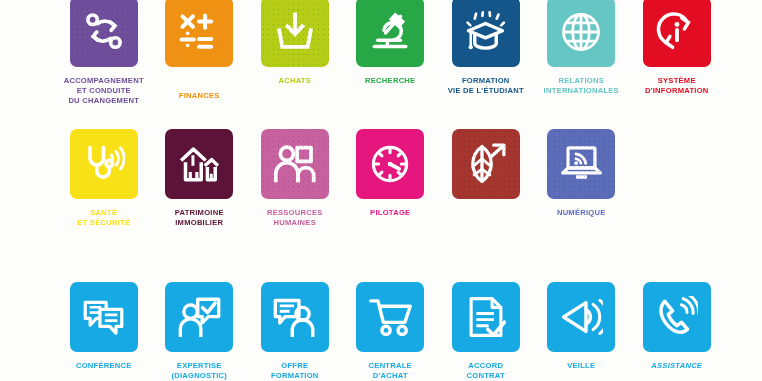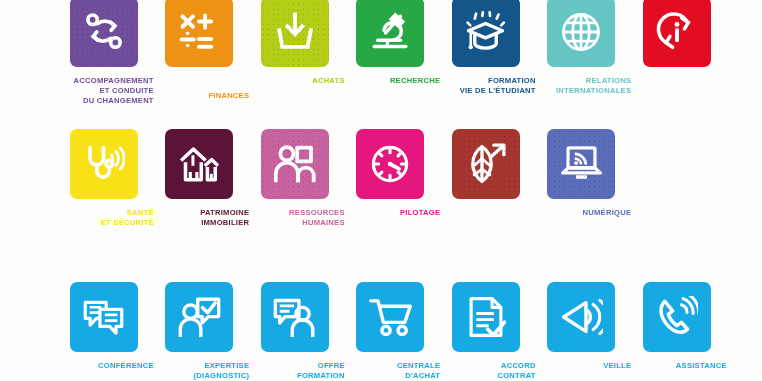--- a/index.html
+++ b/index.html
@@ -50,21 +50,21 @@
     position: absolute;
     inset: 0;
     background-image: radial-gradient(rgba(0,0,0,0.17) 0.7px, transparent 0.8px);
     background-size: 5px 5px;
     pointer-events: none;
   }
   .tile svg { position: relative; display: block; }
 
   .label {
     margin-top: 9px;
-    text-align: right;
+    text-align: center;
     font-size: 7.6px;
     line-height: 10.2px;
     font-weight: bold;
     letter-spacing: 0.25px;
     text-transform: uppercase;
     white-space: pre-line;
     font-family: "Liberation Sans", sans-serif;
     width: 100px;
   }
 </style>
@@ -175,20 +175,22 @@
           <span>
             <svg width="42" height="42" viewBox="0 0 48 48" stroke="#fff" fill="none" stroke-width="4" stroke-linecap="round">
       <path d="M36 13 A17.5 17.5 0 1 0 12.5 36.5"></path>
       <path d="M29.5 8 L37 13.2 L32.5 20.5"></path>
       <path d="M19 41.5 L11.5 36.3 L16 29"></path>
       <circle cx="24" cy="15.5" r="2.8" fill="#fff" stroke="none"></circle>
       <path d="M24 21.5 L24 33.5" stroke-width="4.4"></path>
     </svg>
           </span>
         </div>
+        <div class="label" style="color: rgb(226, 13, 34);">SYSTÈME
+D'INFORMATION</div>
       </div>
     </div>
   <div class="row" id="row-1">
       <div class="cell">
         <div class="tile nodots" style="background: rgb(249, 225, 23);">
           <span>
             <svg width="43" height="43" viewBox="0 0 48 48" stroke="#fff" fill="none" stroke-width="4.1" stroke-linecap="round">
       <path d="M9 5 L9 17 A7.5 7.5 0 0 0 24 17 L24 5"></path>
       <path d="M16.5 24.5 L16.5 31 A7 7 0 0 0 30.5 31 L30.5 27"></path>
       <circle cx="30.5" cy="23" r="3.6"></circle>
@@ -379,16 +381,16 @@
         <div class="tile nodots" style="background: rgb(23, 169, 227);">
           <span>
             <svg width="42" height="42" viewBox="0 0 48 48" stroke="#fff" fill="none" stroke-width="4" stroke-linecap="round" stroke-linejoin="round">
       <path d="M10 6 C4 12 4 22 12 32 C20 42 30 44 36 38 L29 30 L24 34 C20 31 16 26 14 21 L19 17 Z"></path>
       <path d="M29 10 A9.5 9.5 0 0 1 35.5 19" stroke-width="3.4"></path>
       <path d="M31 3 A17 17 0 0 1 42.5 20" stroke-width="3.4"></path>
       <path d="M33.5 -3.5 A24.5 24.5 0 0 1 49 20" stroke-width="3.4"></path>
     </svg>
           </span>
         </div>
-        <div class="label" style="color: rgb(23, 169, 227);">ASSISTANCE</div>
+        <div class="label" style="color: rgb(23, 169, 227); font-style: italic;">ASSISTANCE</div>
       </div>
     </div>
 </div>
 
 </body></html>

